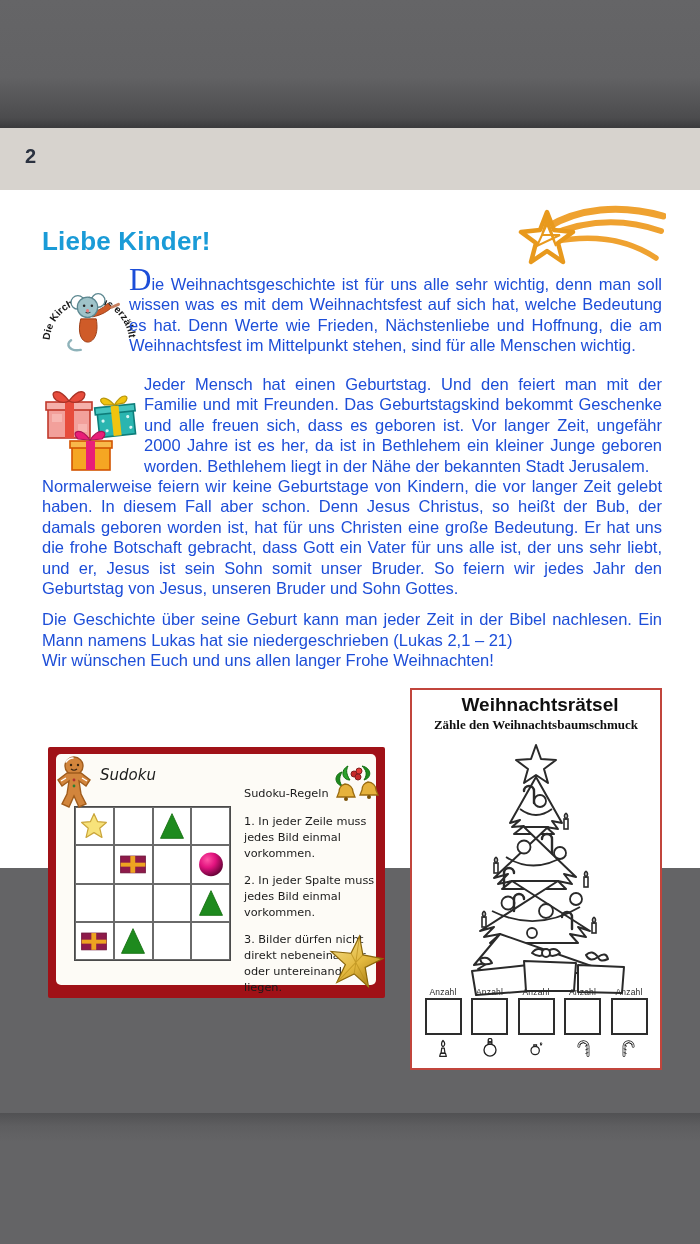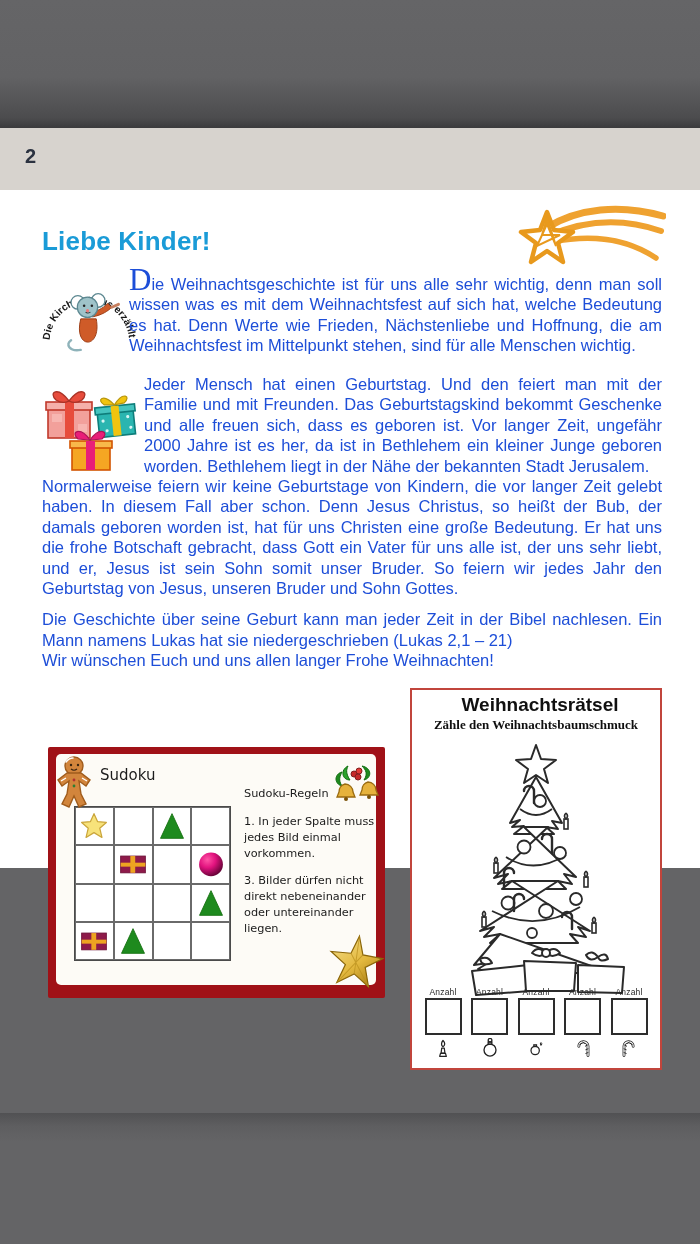--- a/index.html
+++ b/index.html
@@ -24,21 +24,21 @@
   .block{margin-top:13px;display:flow-root;}
   .floatbox{float:left;}
   .mouse-emblem{width:84px;height:92px;margin:-2px 3px 0 0;}
   .mouse-emblem svg{overflow:visible;}
   .gifts-illo{width:100px;height:100px;margin:0 4px 0 -2px;}
   .p4{margin-top:11px;}
   
   .sudoku-card{position:absolute;left:48px;top:557px;width:337px;height:251px;
     background:#a01117;border-radius:2px;}
   .su-panel{position:absolute;left:8px;top:7px;right:9px;bottom:13px;background:#fdfbf6;border-radius:5px;}
-  .su-title{position:absolute;left:44px;top:12px;font-size:15px;color:#1c1c1c;
+  .su-title{position:absolute;left:44px;top:12px;font-size:15px;font-style:italic;color:#1c1c1c;
     font-family:"DejaVu Sans",sans-serif;}
   .su-grid{position:absolute;left:18px;top:52px;width:157px;height:155px;
     display:grid;grid-template-columns:repeat(4,1fr);grid-template-rows:repeat(4,1fr);
     border:1px solid #4a4a4a;background:#ffffff;}
   .su-cell{border:0.5px solid #6a6a6a;display:flex;align-items:center;justify-content:center;}
   .su-cell svg{width:30px;height:30px;}
   .su-rules{position:absolute;left:188px;top:32px;width:132px;font-family:"DejaVu Sans",sans-serif;
     font-size:11.3px;line-height:1.42;color:#1b1b1b;}
   .su-rules-title{margin-bottom:12px;}
   .su-rule{margin-bottom:11px;}
@@ -242,21 +242,22 @@
               <svg viewBox="0 0 34 34">
                 <use href="#sym-tree" xlink:href="#sym-tree"></use>
               </svg>
             </div>
             <div class="su-cell"></div>
             <div class="su-cell"></div>
           </div>
         <div class="su-rules">
           <div class="su-rules-title">Sudoku-Regeln</div>
           <div>
-              <div class="su-rule">1. In jeder Spalte muss jedes Bild einmal vorkommen.</div>
+              <div class="su-rule">1. In jeder Zeile muss jedes Bild einmal vorkommen.</div>
+              <div class="su-rule">2. In jeder Spalte muss jedes Bild einmal vorkommen.</div>
               <div class="su-rule">3. Bilder dürfen nicht direkt nebeneinander oder untereinander liegen.</div>
             </div>
         </div>
         <svg class="ginger" viewBox="0 0 44 56">
           <g stroke="#a05c1c" stroke-width="1.4" fill="#d2853c">
             <circle cx="22" cy="12" r="9"></circle>
             <path d="M15 19 L6 26 L10 32 L17 27 L15 40 L10 50 L17 53 L22 42 L27 53 L34 50 L29 40 L27 27 L34 32 L38 26 L29 19 Z"></path>
           </g>
           <path d="M14 8 a9 9 0 0 1 7 -4" fill="none" stroke="#fff" stroke-width="1.6" stroke-linecap="round"></path>
           <circle cx="19" cy="11" r="1.2" fill="#3a2410"></circle>

